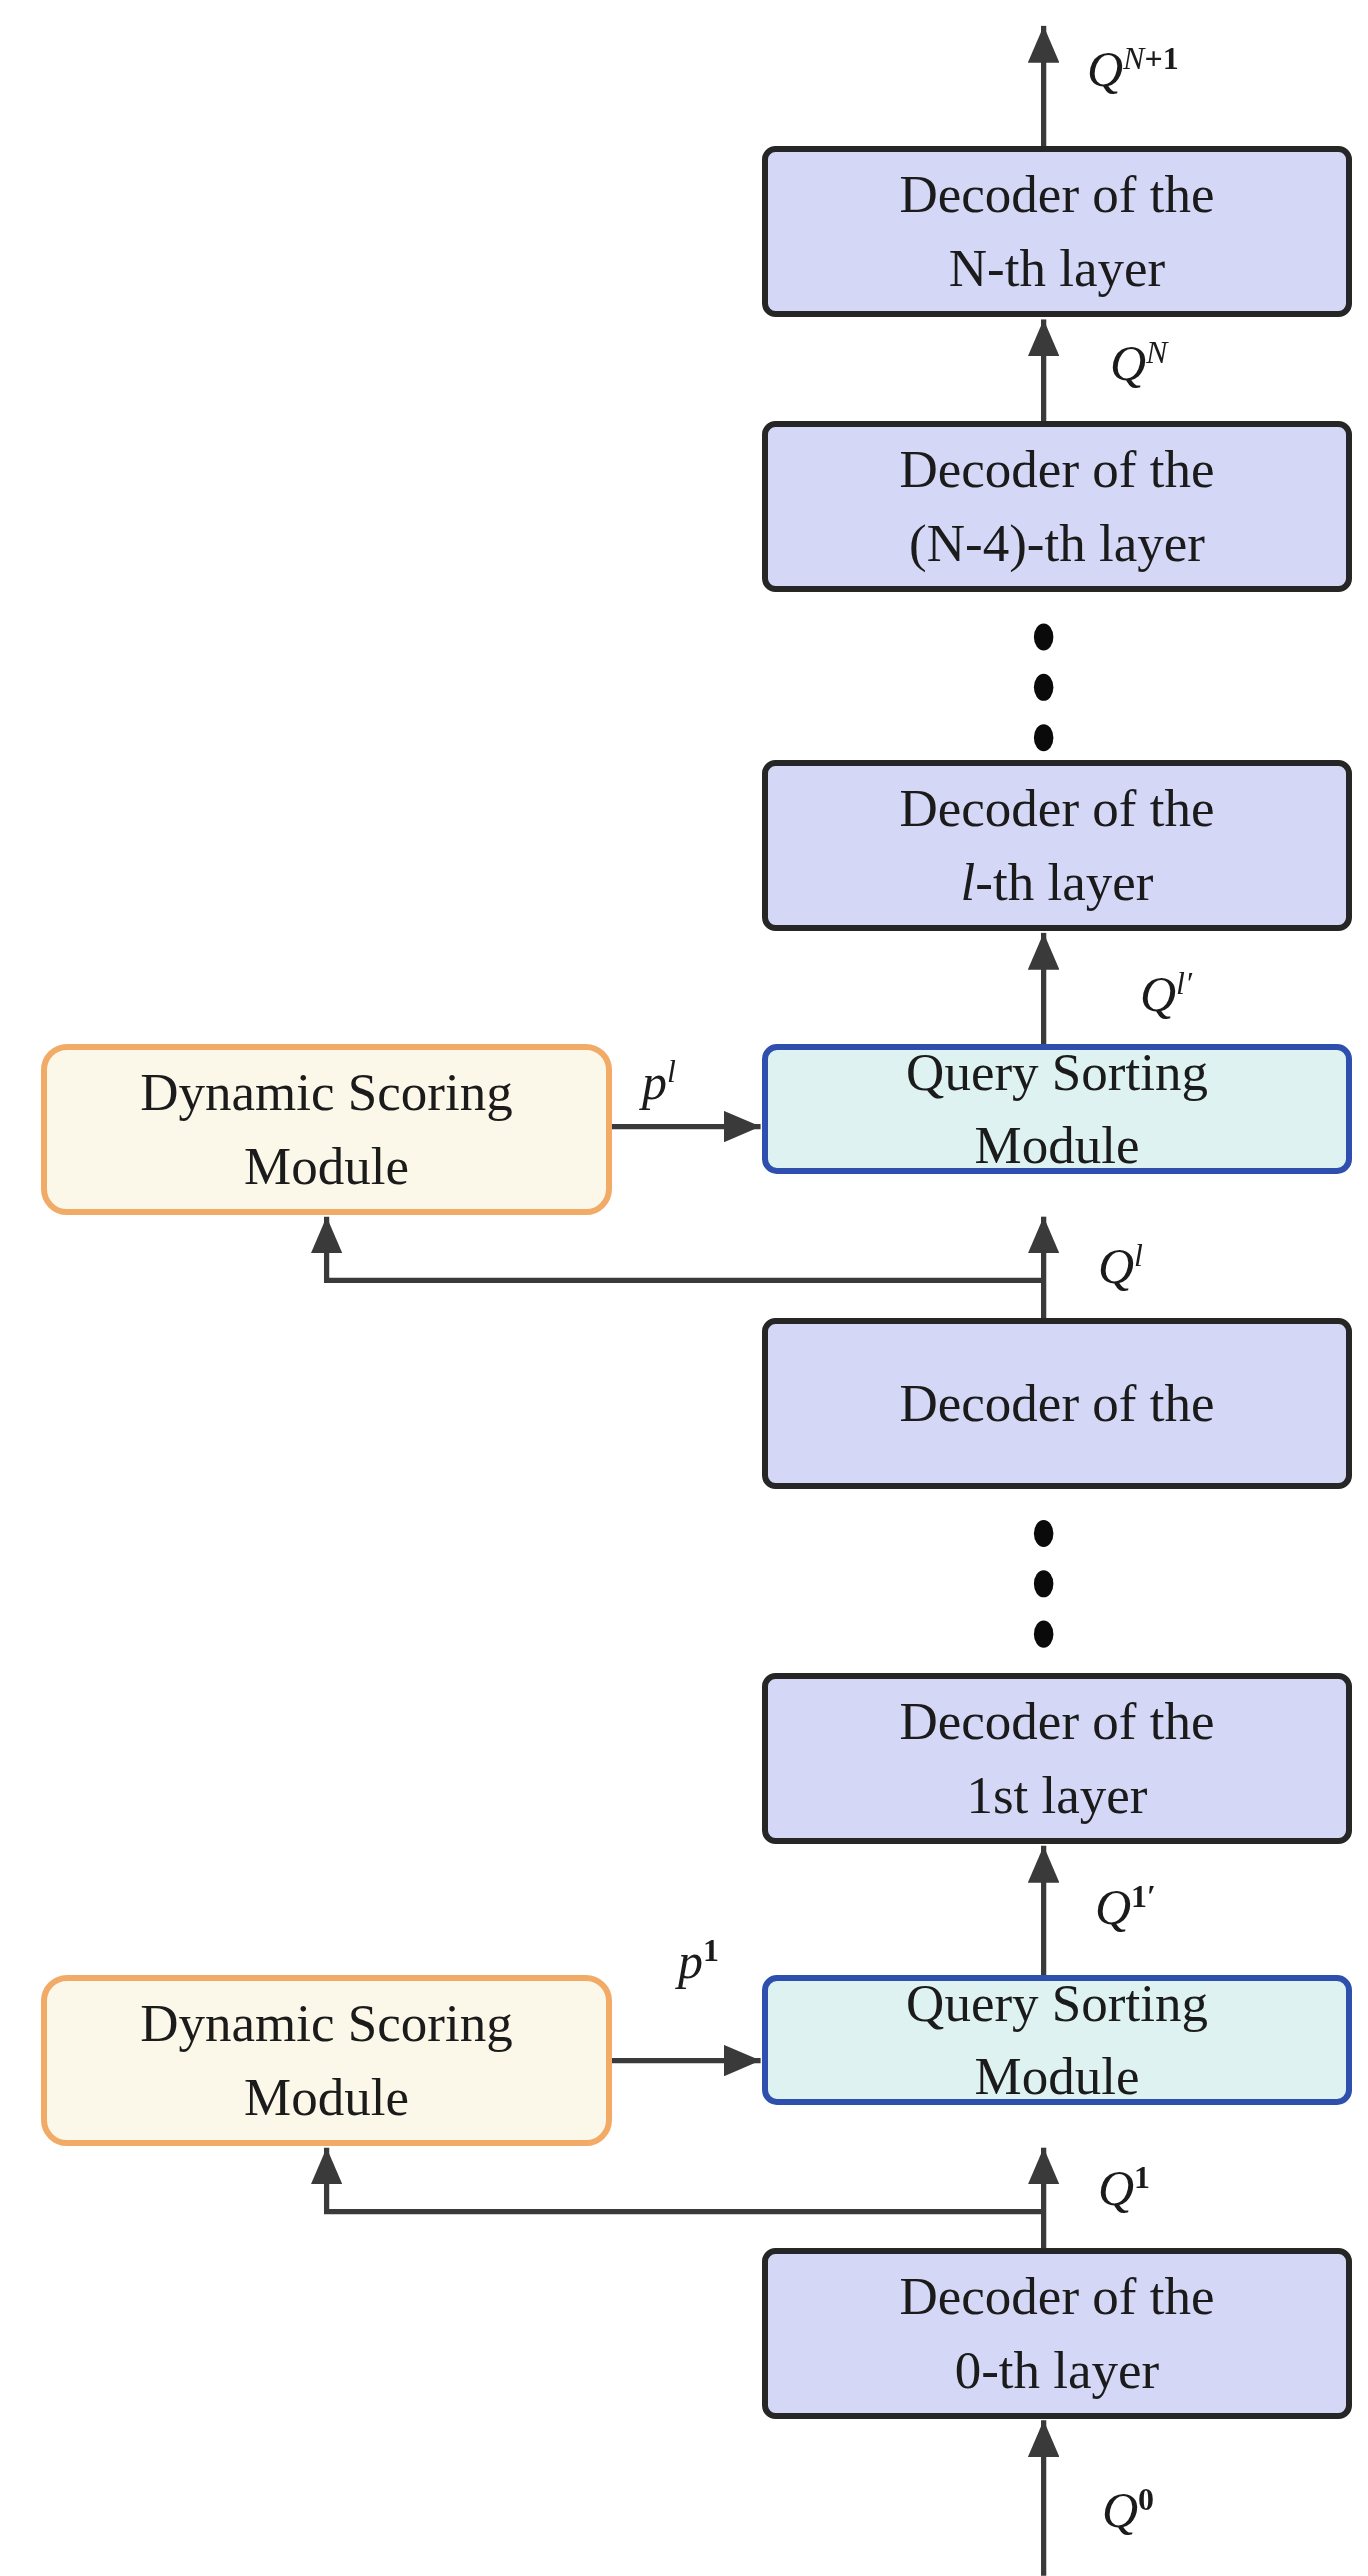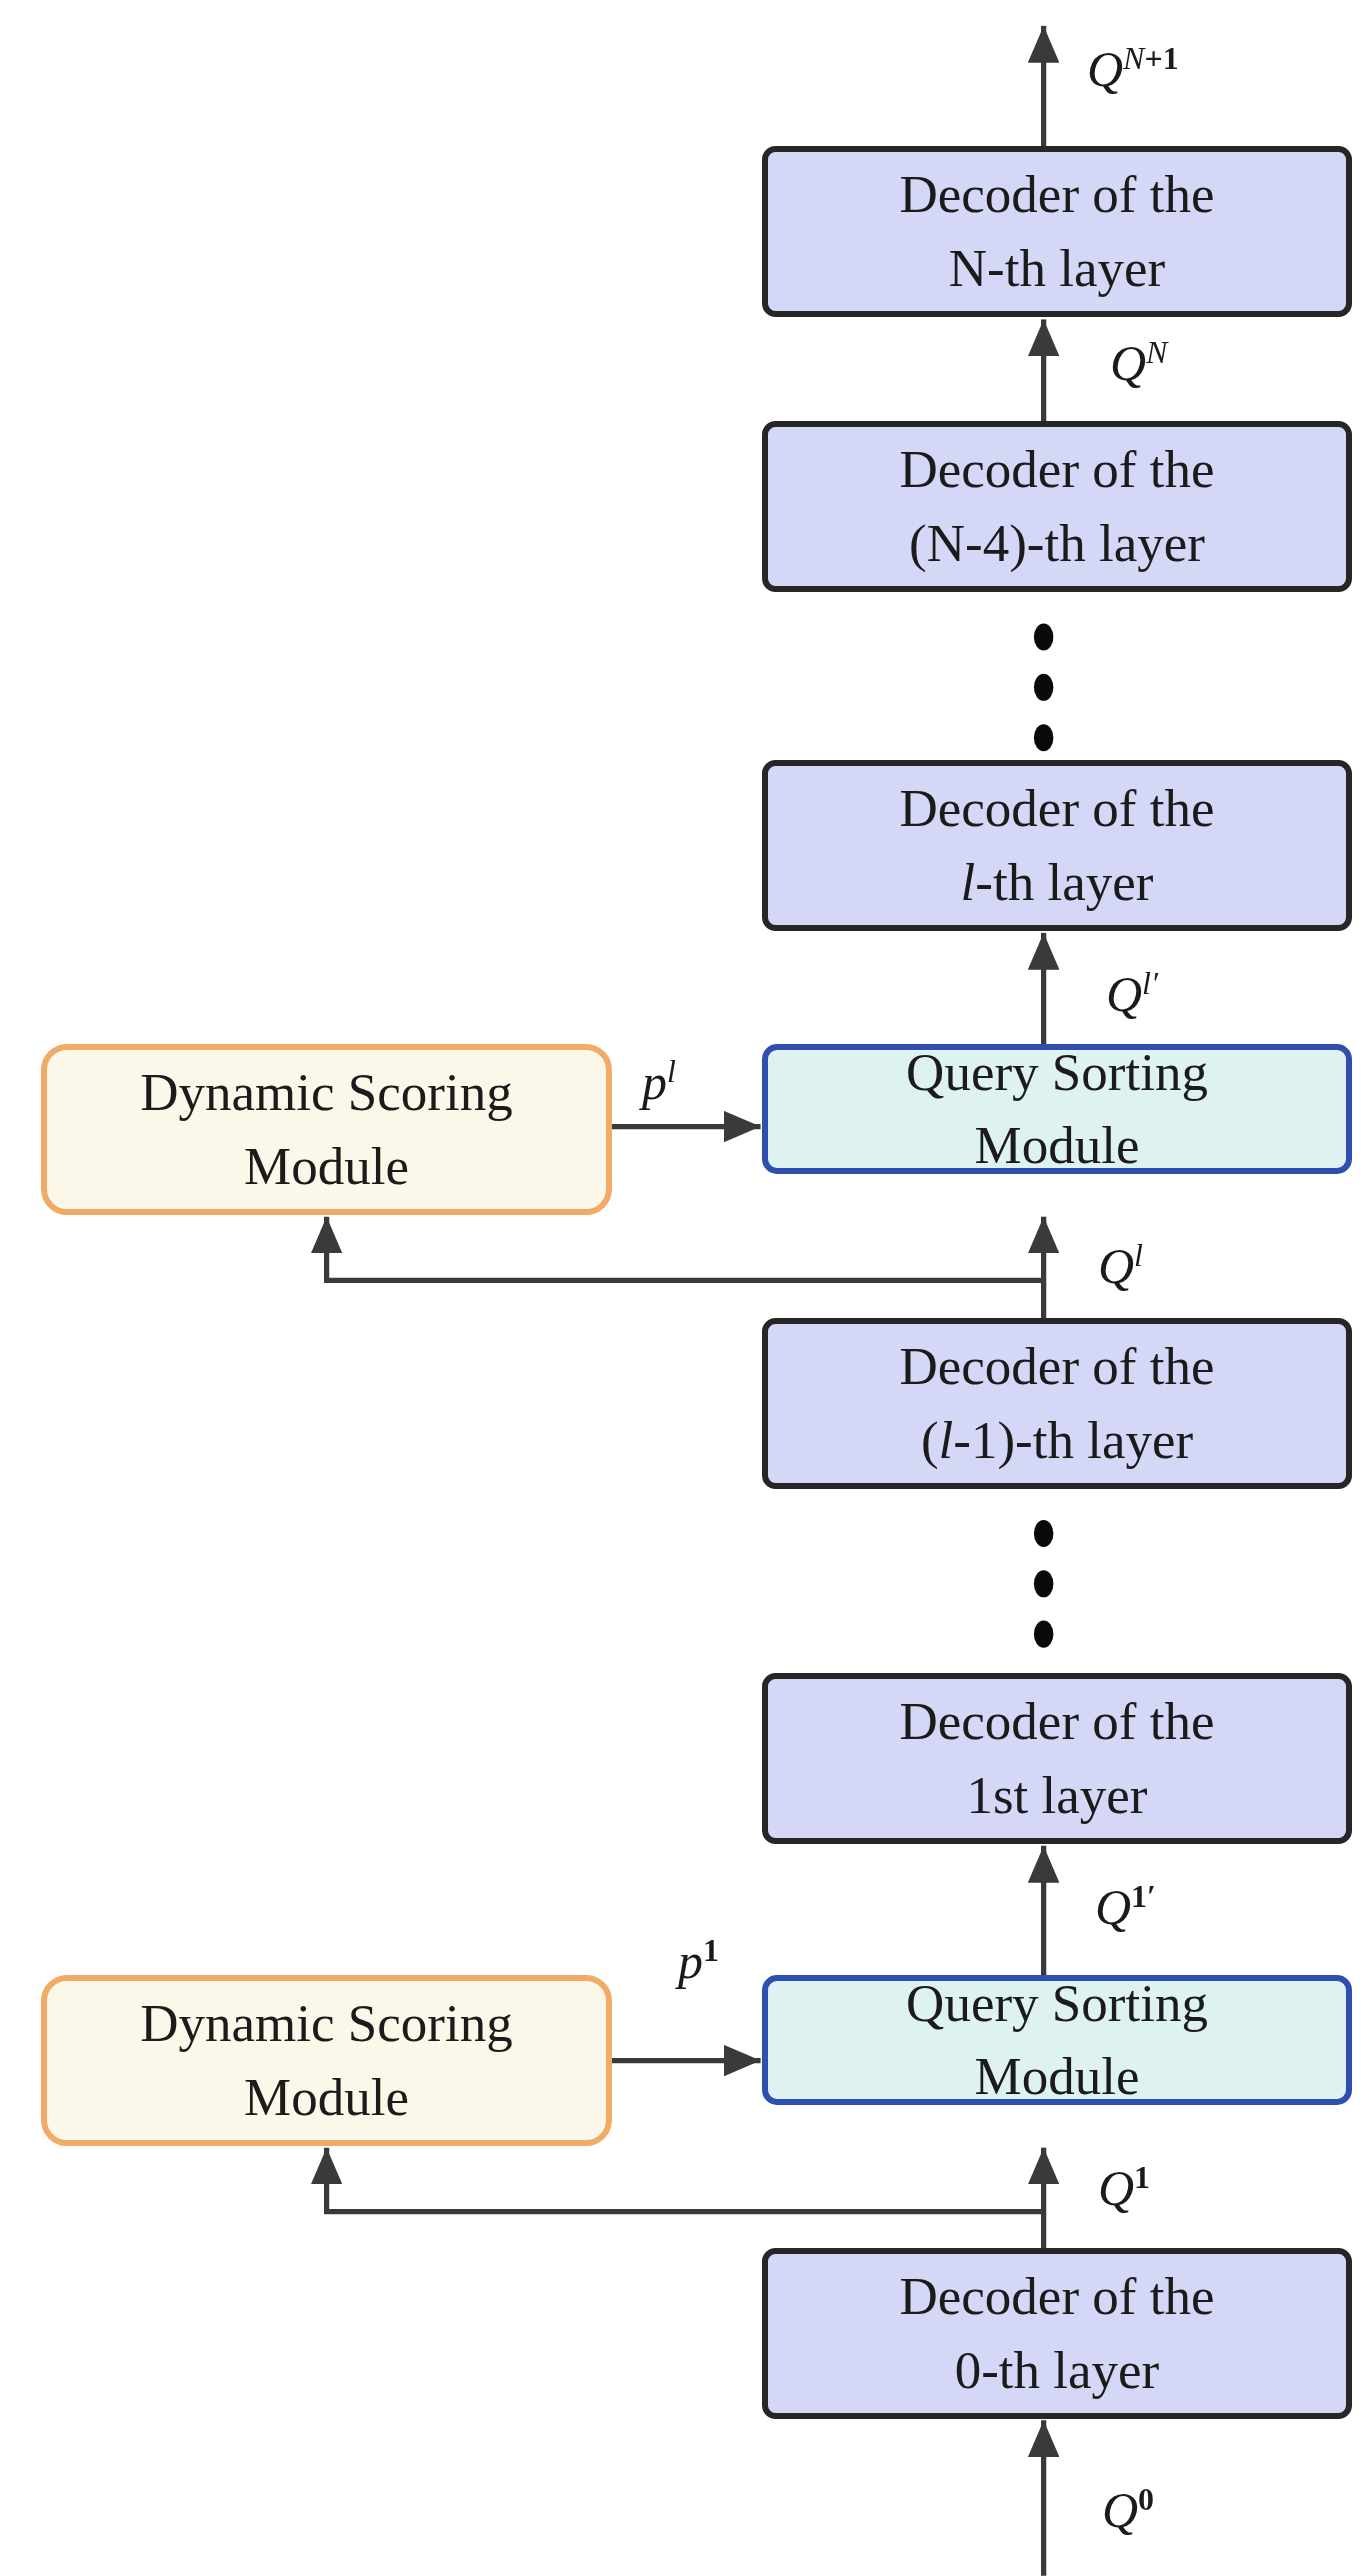--- a/index.html
+++ b/index.html
@@ -96,21 +96,20 @@
     <span class="bl">Module</span>
   </div>
 
   <div class="box sorting" style="left:762px; top:1044px;">
     <span class="bl">Query Sorting</span>
     <span class="bl">Module</span>
   </div>
 
   <div class="box decoder" style="left:762px; top:1318px;">
     <span class="bl">Decoder of the</span>
-    <span class="bl">(<i>l</i>-1)-th layer</span>
   </div>
 
   <div class="box decoder" style="left:762px; top:1673px;">
     <span class="bl">Decoder of the</span>
     <span class="bl">1st layer</span>
   </div>
 
   <div class="box scoring" style="left:41px; top:1975px;">
     <span class="bl">Dynamic Scoring</span>
     <span class="bl">Module</span>
@@ -127,21 +126,21 @@
   </div>
 
   <span class="math" style="left:1087px; top:44px;">
     <i class="mbase">Q</i><sup><i>N</i><b>+1</b></sup>
   </span>
 
   <span class="math" style="left:1110px; top:338px;">
     <i class="mbase">Q</i><sup><i>N</i><b></b></sup>
   </span>
 
-  <span class="math" style="left:1106px; top:969px;">
+  <span class="math" style="left:1140px; top:969px;">
     <i class="mbase">Q</i><sup><i>l′</i><b></b></sup>
   </span>
 
   <span class="math" style="left:642px; top:1057px;">
     <i class="mbase">p</i><sup><i>l</i><b></b></sup>
   </span>
 
   <span class="math" style="left:1098px; top:1241px;">
     <i class="mbase">Q</i><sup><i>l</i><b></b></sup>
   </span>

